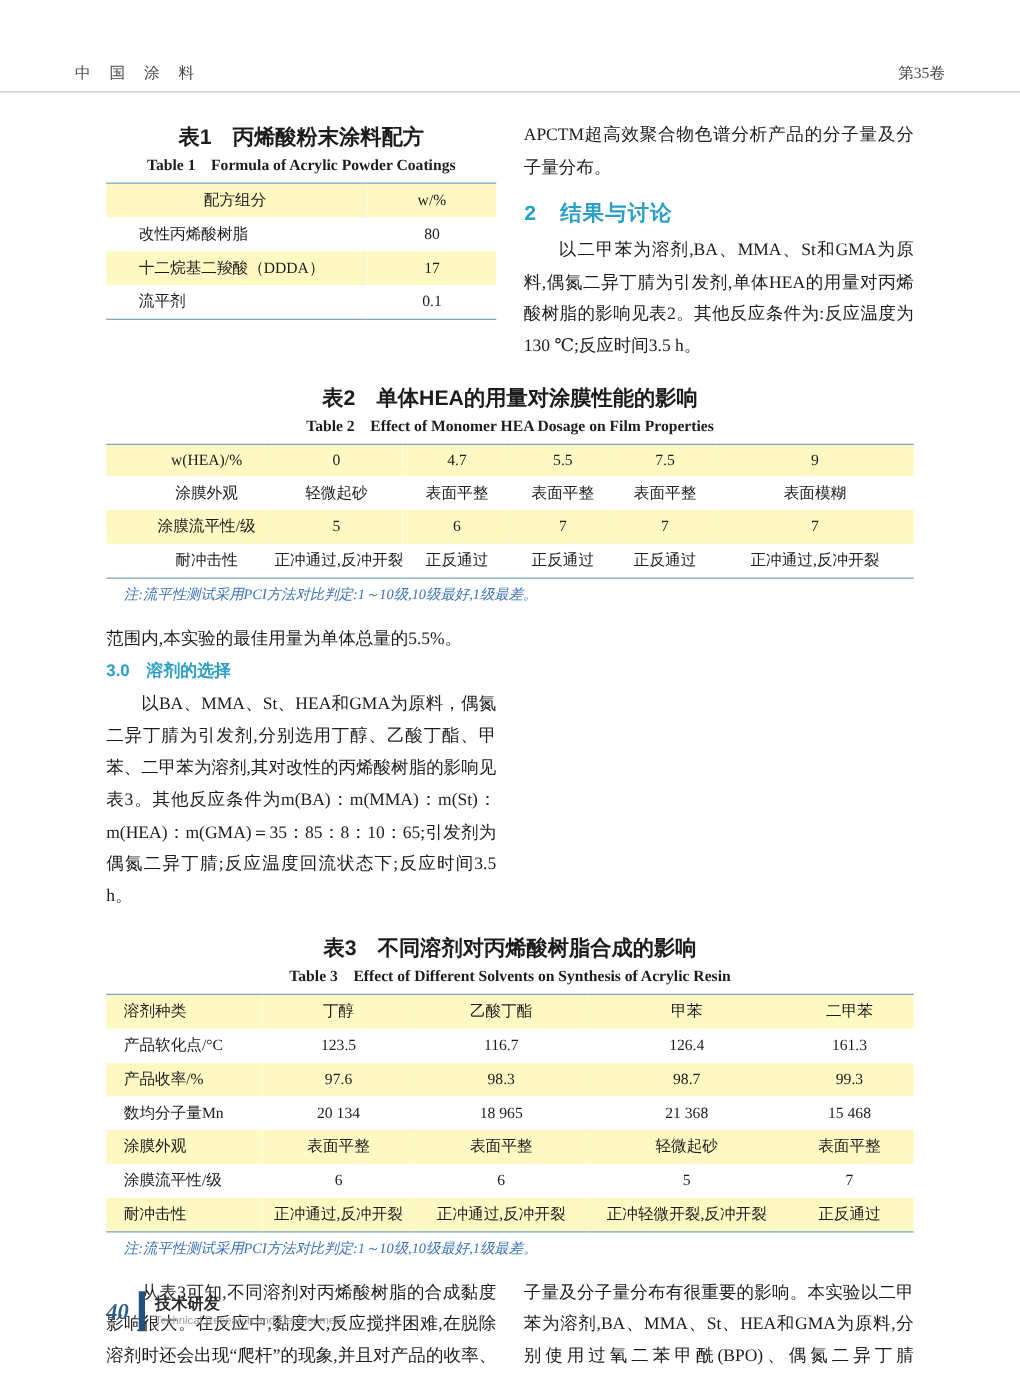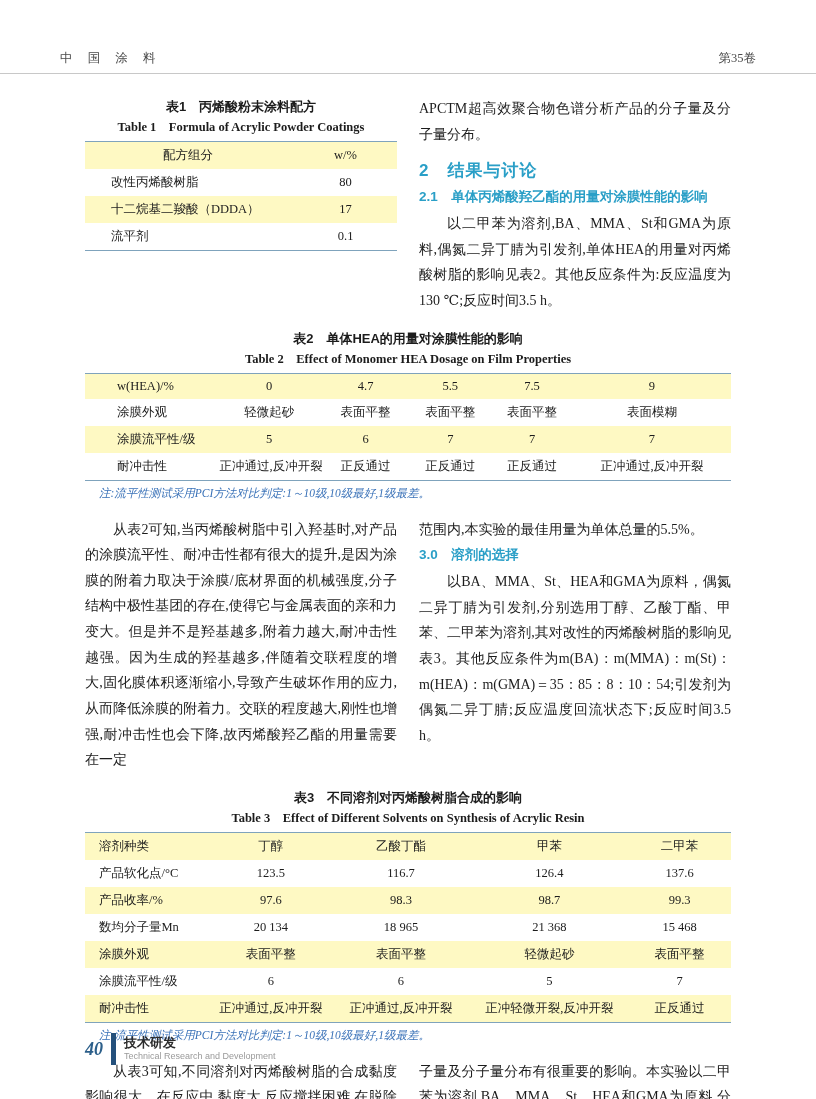--- a/index.html
+++ b/index.html
@@ -16,49 +16,49 @@
     border-bottom:1px solid #c8c8c8;
     margin:0 0 0 0;
   }
   .pg-header .journal{letter-spacing:6px;text-align:right;}
   .content{padding:22px 85px 0 85px;}
   .cols{display:flex;gap:22px;}
   .col{width:312px;flex:0 0 312px;}
   p{margin:0;text-indent:2em;text-align:justify;line-height:1.83;font-size:14px;}
   p.noindent{text-indent:0;}
   .sec{
-    font-family:Liberation Sans, sans-serif;
+    font-family:Liberation Mono, monospace;
     color:#2a9fc7;font-weight:bold;font-size:17px;
     margin:12px 0 6px 0;letter-spacing:1px;
   }
   .subsec{
     font-family:"Liberation Sans","DejaVu Sans",sans-serif;
     color:#2a9fc7;font-weight:bold;font-size:13.5px;
     margin:4px 0 5px 0;
   }
   .tbl-title-cn{
     font-family:"Liberation Sans","DejaVu Sans",sans-serif;
-    font-weight:bold;font-size:13px;text-align:center;margin-top:2px;
+    font-weight:bold;font-size:17px;text-align:center;margin-top:2px;
   }
   .tbl-title-en{
     font-weight:bold;font-size:12.5px;text-align:center;margin:3px 0 5px 0;
   }
   table.tbl{
     width:100%;border-collapse:collapse;table-layout:fixed;
     font-size:12.5px;
     border-top:1px solid #7fa3bc;border-bottom:1px solid #7fa3bc;
   }
   table.tbl td{padding:5px 3px;text-align:center;overflow:hidden;white-space:nowrap;}
   tr.hl{background:#fef9c3;}
   
   .t1 td:nth-child(1){width:68%;text-align:left;padding-left:26px;}
   .t1 td:nth-child(2){width:32%;text-align:center;}
   .t1 tr:first-child td:nth-child(1){text-align:center;padding-left:0;}
   
-  .t2 td:nth-child(1){width:17%;text-align:left;padding-left:32px;}
+  .t2 td:nth-child(1){width:17%;text-align:center;padding-left:32px;}
   .t2 td:nth-child(2){width:17%;}
   .t2 td:nth-child(3){width:14%;}
   .t2 td:nth-child(4){width:13%;}
   .t2 td:nth-child(5){width:13%;}
   .t2 td:nth-child(6){width:26%;}
   
   .t3 td:nth-child(1){width:18%;text-align:left;padding-left:14px;}
   .t3 td:nth-child(2){width:19%;}
   .t3 td:nth-child(3){width:22%;}
   .t3 td:nth-child(4){width:25%;}
@@ -117,21 +117,20 @@
             <tr>
               <td>流平剂</td>
               <td>0.1</td>
             </tr>
           </tbody>
       </table>
     </div>
     <div class="col">
       <p class="noindent">APCTM超高效聚合物色谱分析产品的分子量及分子量分布。</p>
       <div class="sec">2　结果与讨论</div>
-      <div class="subsec">2.1　单体丙烯酸羟乙酯的用量对涂膜性能的影响</div>
       <p>以二甲苯为溶剂,BA、MMA、St和GMA为原料,偶氮二异丁腈为引发剂,单体HEA的用量对丙烯酸树脂的影响见表2。其他反应条件为:反应温度为130 ℃;反应时间3.5 h。</p>
     </div>
   </div>
 
   <div class="band">
     <div class="tbl-title-cn">表2　单体HEA的用量对涂膜性能的影响</div>
     <div class="tbl-title-en">Table 2　Effect of Monomer HEA Dosage on Film Properties</div>
     <table class="tbl t2">
       <tbody>
           <tr class="hl">
@@ -166,47 +165,44 @@
             <td>正反通过</td>
             <td>正冲通过,反冲开裂</td>
           </tr>
         </tbody>
     </table>
     <div class="tbl-note">注:流平性测试采用PCI方法对比判定:1～10级,10级最好,1级最差。</div>
   </div>
 
   <div class="cols band">
     <div class="col">
-      <p>从表2可知,当丙烯酸树脂中引入羟基时,对产品的涂膜流平性、耐冲击性都有很大的提升,是因为涂膜的附着力取决于涂膜/底材界面的机械强度,分子结构中极性基团的存在,使得它与金属表面的亲和力变大。但是并不是羟基越多,附着力越大,耐冲击性越强。因为生成的羟基越多,伴随着交联程度的增大,固化膜体积逐渐缩小,导致产生破坏作用的应力,从而降低涂膜的附着力。交联的程度越大,刚性也增强,耐冲击性也会下降,故丙烯酸羟乙酯的用量需要在一定</p>
-    </div>
-    <div class="col">
       <p class="noindent">范围内,本实验的最佳用量为单体总量的5.5%。</p>
       <div class="subsec">3.0　溶剂的选择</div>
-      <p>以BA、MMA、St、HEA和GMA为原料，偶氮二异丁腈为引发剂,分别选用丁醇、乙酸丁酯、甲苯、二甲苯为溶剂,其对改性的丙烯酸树脂的影响见表3。其他反应条件为m(BA)：m(MMA)：m(St)：m(HEA)：m(GMA)＝35：85：8：10：54;引发剂为偶氮二异丁腈;反应温度回流状态下;反应时间3.5 h。</p>
+      <p>以BA、MMA、St、HEA和GMA为原料，偶氮二异丁腈为引发剂,分别选用丁醇、乙酸丁酯、甲苯、二甲苯为溶剂,其对改性的丙烯酸树脂的影响见表3。其他反应条件为m(BA)：m(MMA)：m(St)：m(HEA)：m(GMA)＝35：85：8：10：65;引发剂为偶氮二异丁腈;反应温度回流状态下;反应时间3.5 h。</p>
     </div>
   </div>
 
   <div class="band">
     <div class="tbl-title-cn">表3　不同溶剂对丙烯酸树脂合成的影响</div>
     <div class="tbl-title-en">Table 3　Effect of Different Solvents on Synthesis of Acrylic Resin</div>
     <table class="tbl t3">
       <tbody>
           <tr class="hl">
             <td>溶剂种类</td>
             <td>丁醇</td>
             <td>乙酸丁酯</td>
             <td>甲苯</td>
             <td>二甲苯</td>
           </tr>
           <tr>
             <td>产品软化点/°C</td>
             <td>123.5</td>
             <td>116.7</td>
             <td>126.4</td>
-            <td>137.6</td>
+            <td>161.3</td>
           </tr>
           <tr class="hl">
             <td>产品收率/%</td>
             <td>97.6</td>
             <td>98.3</td>
             <td>98.7</td>
             <td>99.3</td>
           </tr>
           <tr>
             <td>数均分子量Mn</td>

